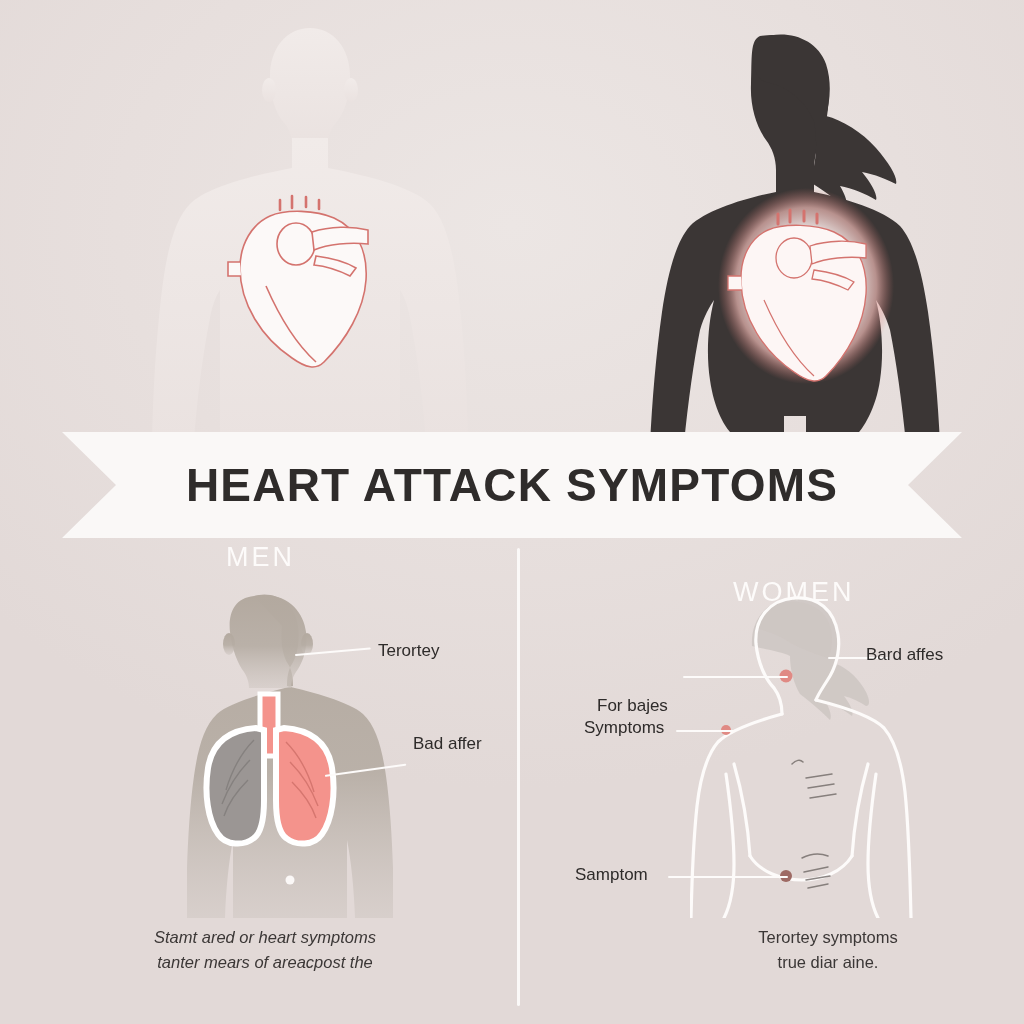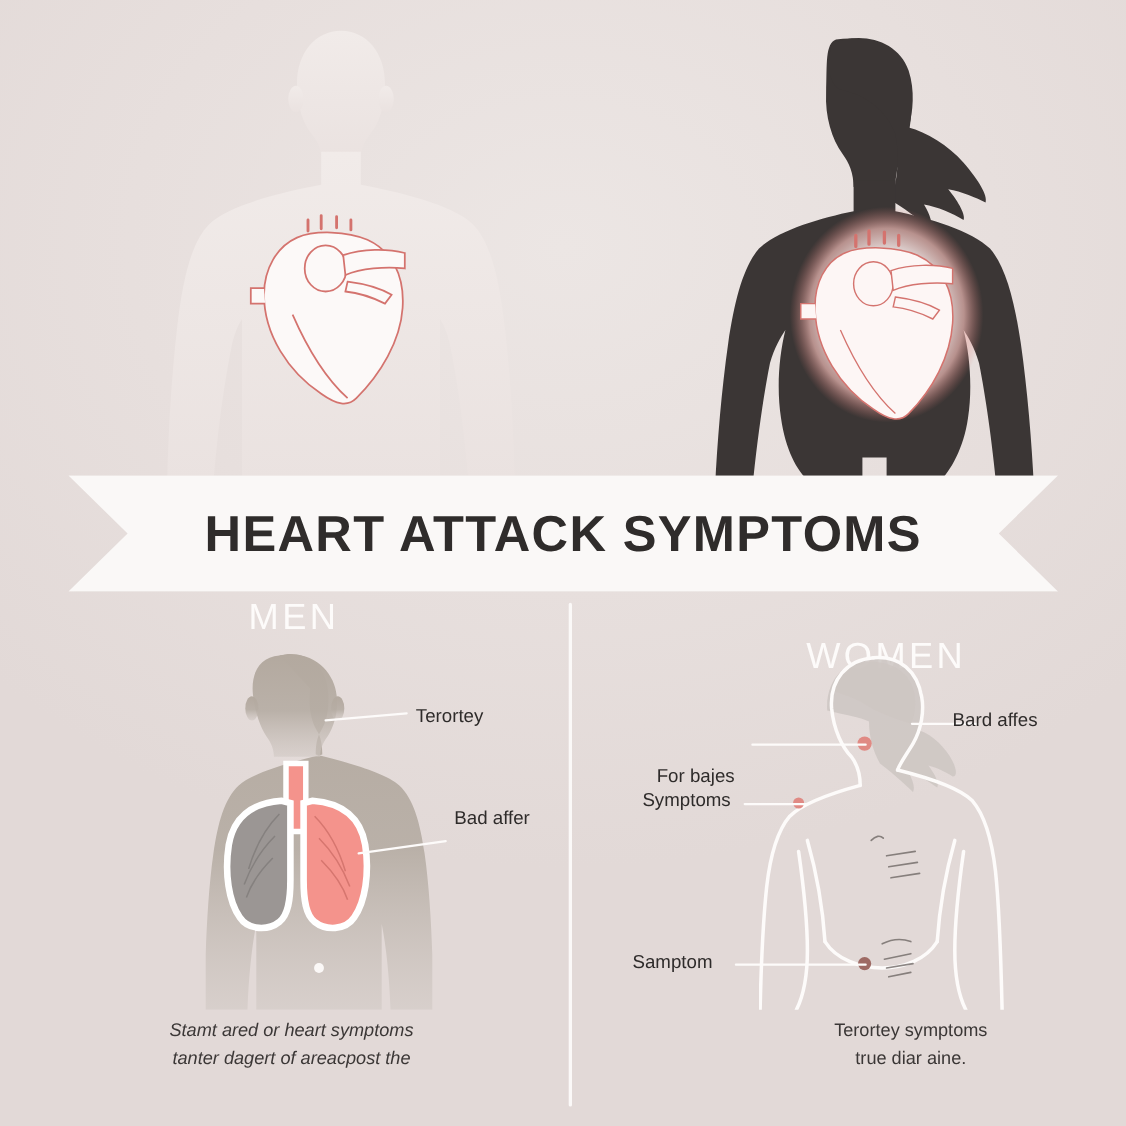--- a/index.html
+++ b/index.html
@@ -34,21 +34,21 @@
     font-family:"Liberation Sans", sans-serif;
     white-space:nowrap;
   }
 
   
   .divider{
     position:absolute;left:517px;top:548px;width:3px;height:458px;
     background:#fbf9f8;border-radius:2px;
   }
   .col-head{
-    position:absolute;top:542px;font-size:33px;letter-spacing:3px;
+    position:absolute;top:542px;font-size:27px;letter-spacing:3px;
     color:#fdfbfa;font-weight:400;
   }
   .col-head.men{left:226px;}
   .col-head.women{left:733px;margin-top:35px;}
 
   
   .anno{
     position:absolute;font-size:17px;color:#2e2b2a;white-space:nowrap;
     font-family:"Liberation Sans", sans-serif;
   }
@@ -292,21 +292,21 @@
   <div class="anno" style="left:597px;top:664px;margin-top:32px;">For bajes</div>
 
   <div class="leader" style="left:676px;top:730px;width:58px;"></div>
   <div class="anno" style="left:584px;top:718px;">Symptoms</div>
 
   <div class="leader" style="left:668px;top:876px;width:120px;"></div>
   <div class="anno" style="left:575px;top:865px;">Samptom</div>
 
   <div class="para left">
     <div>Stamt ared or heart symptoms</div>
-    <div>tanter dagert of areacpost the</div>
+    <div>tanter mears of areacpost the</div>
   </div>
 
   <div class="para right">
     <div>Terortey symptoms</div>
     <div>true diar aine.</div>
   </div>
 
 </div>
 
 </body></html>

